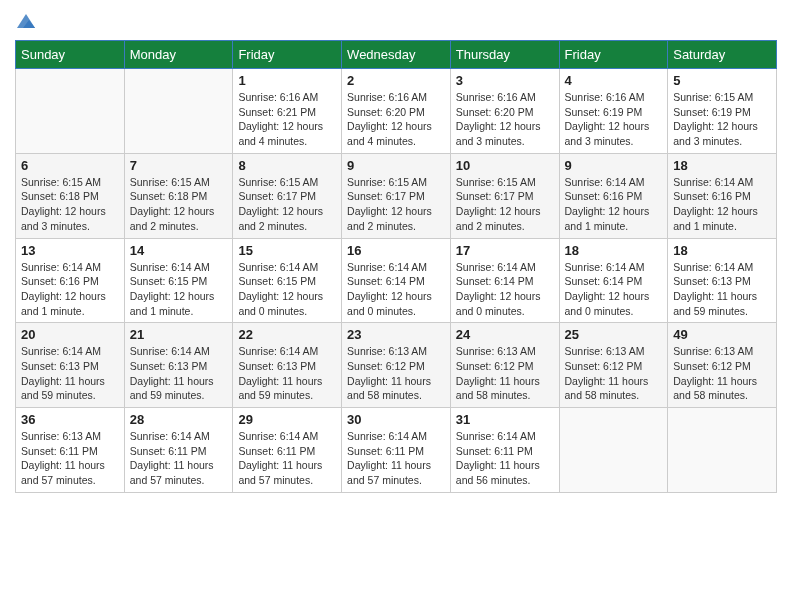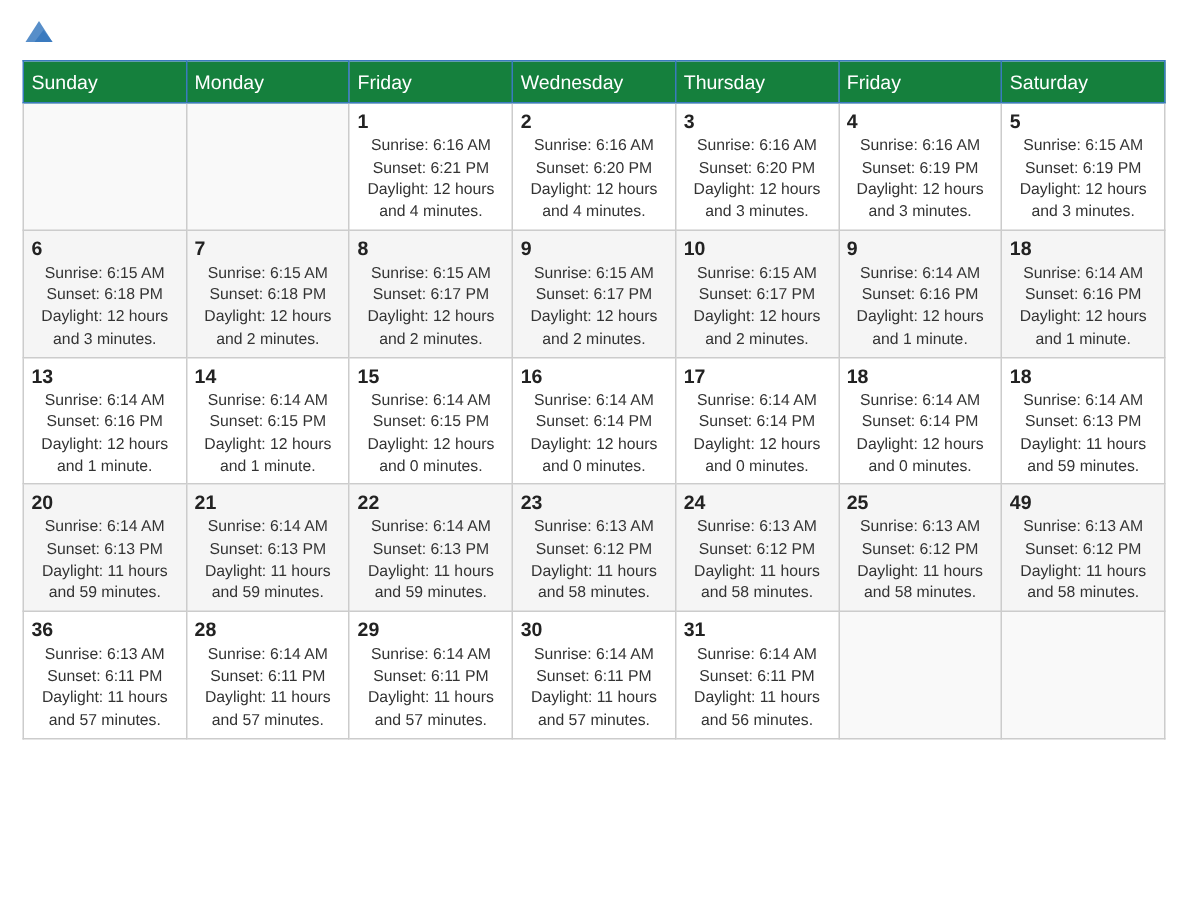--- a/index.html
+++ b/index.html
@@ -59,21 +59,20 @@
     .day-number {
       font-size: 13px;
       font-weight: bold;
       margin-bottom: 2px;
       color: #222;
     }
     .day-info {
       color: #333;
       font-size: 10.5px;
       line-height: 1.4;
-      text-align: center;
     }
     .row-alt td { background: #f5f5f5; }
   </style>
 </head>
 <body>
 
 <div class="header">
   <div class="logo">
     <svg class="logo-icon" viewBox="0 0 22 22" xmlns="http://www.w3.org/2000/svg">
       <polygon points="2,18 11,4 20,18" fill="#3a7abf" opacity="0.85"></polygon>

